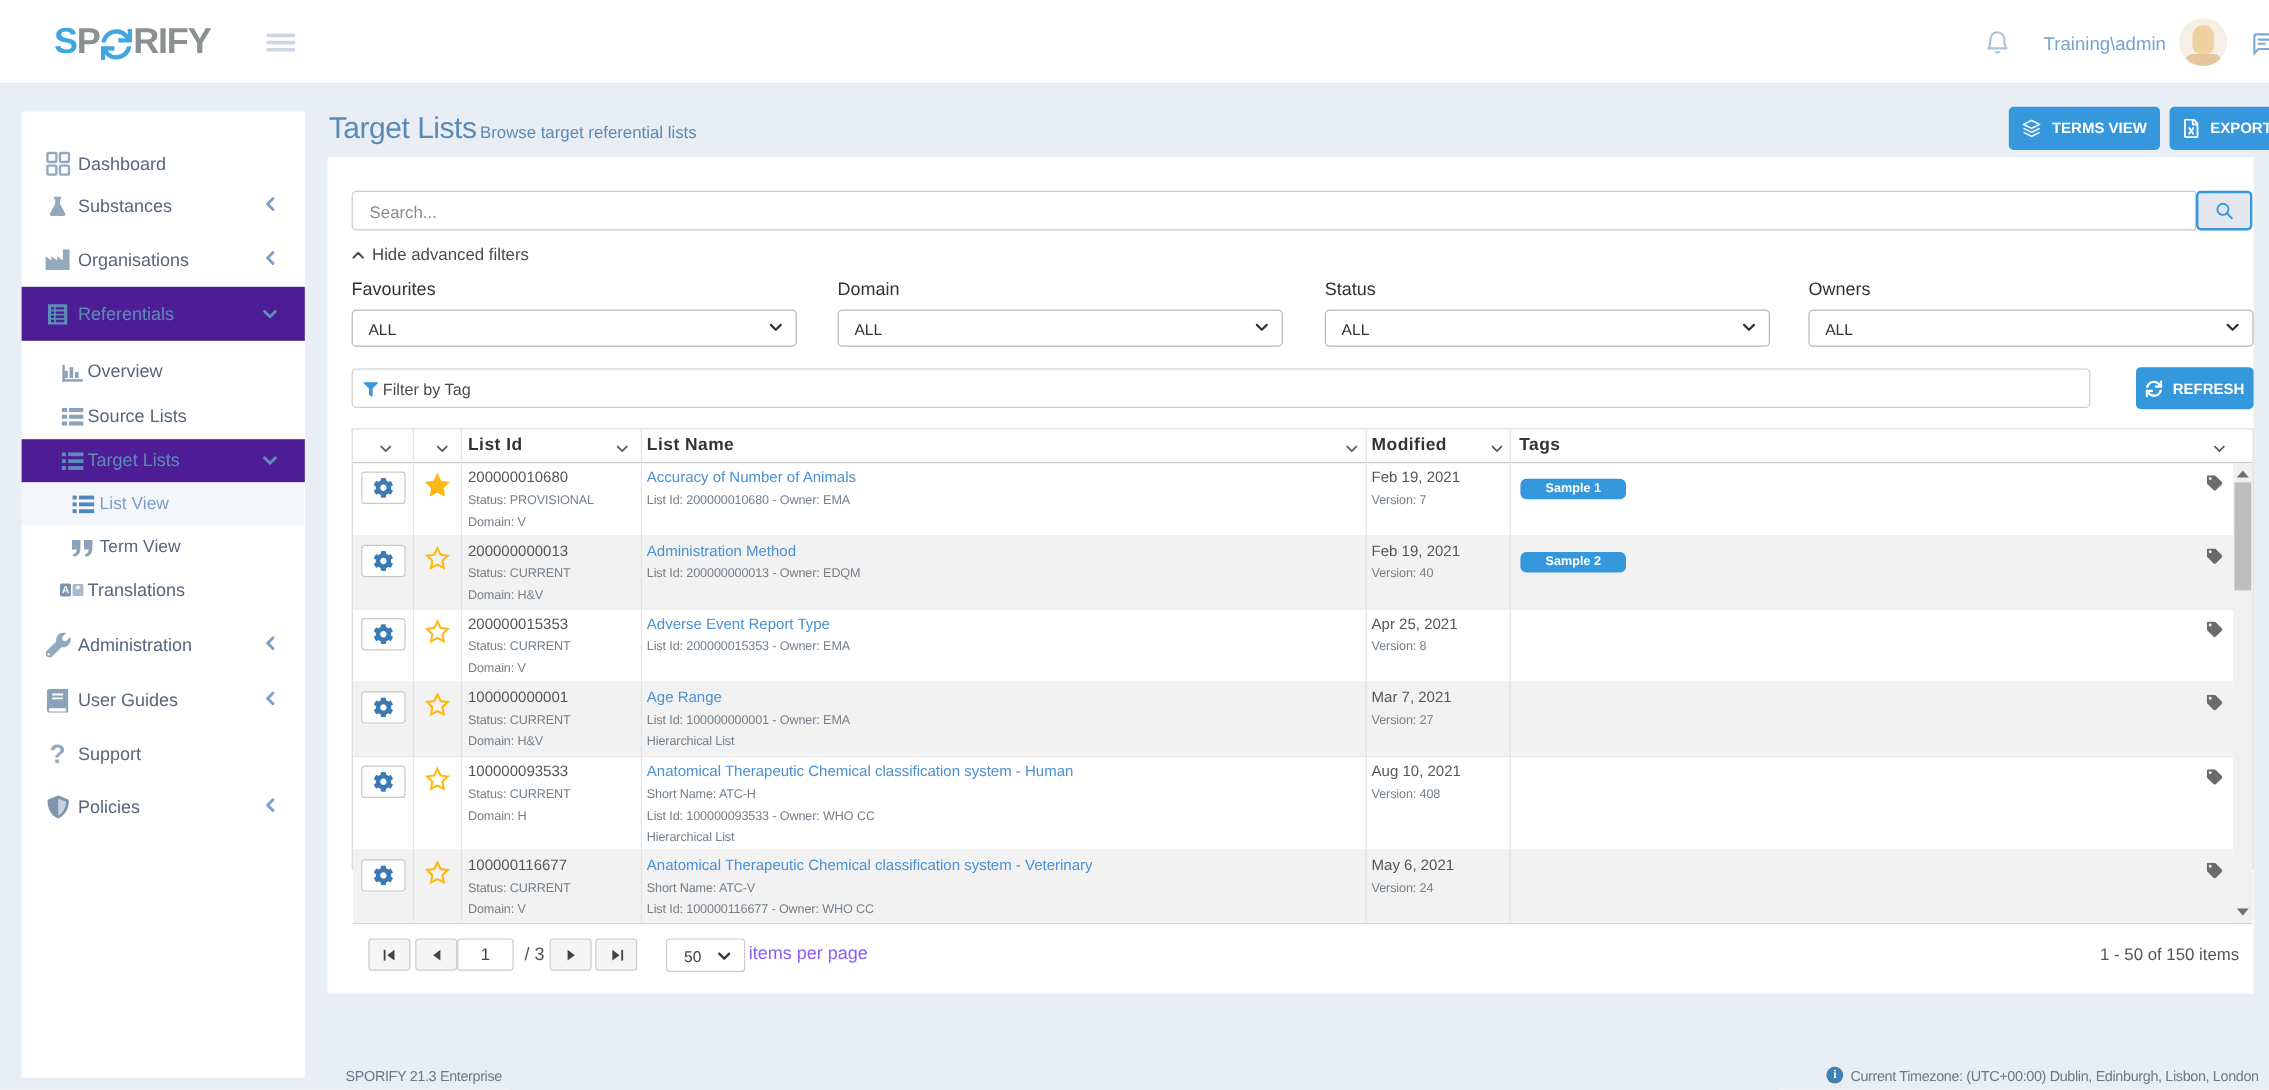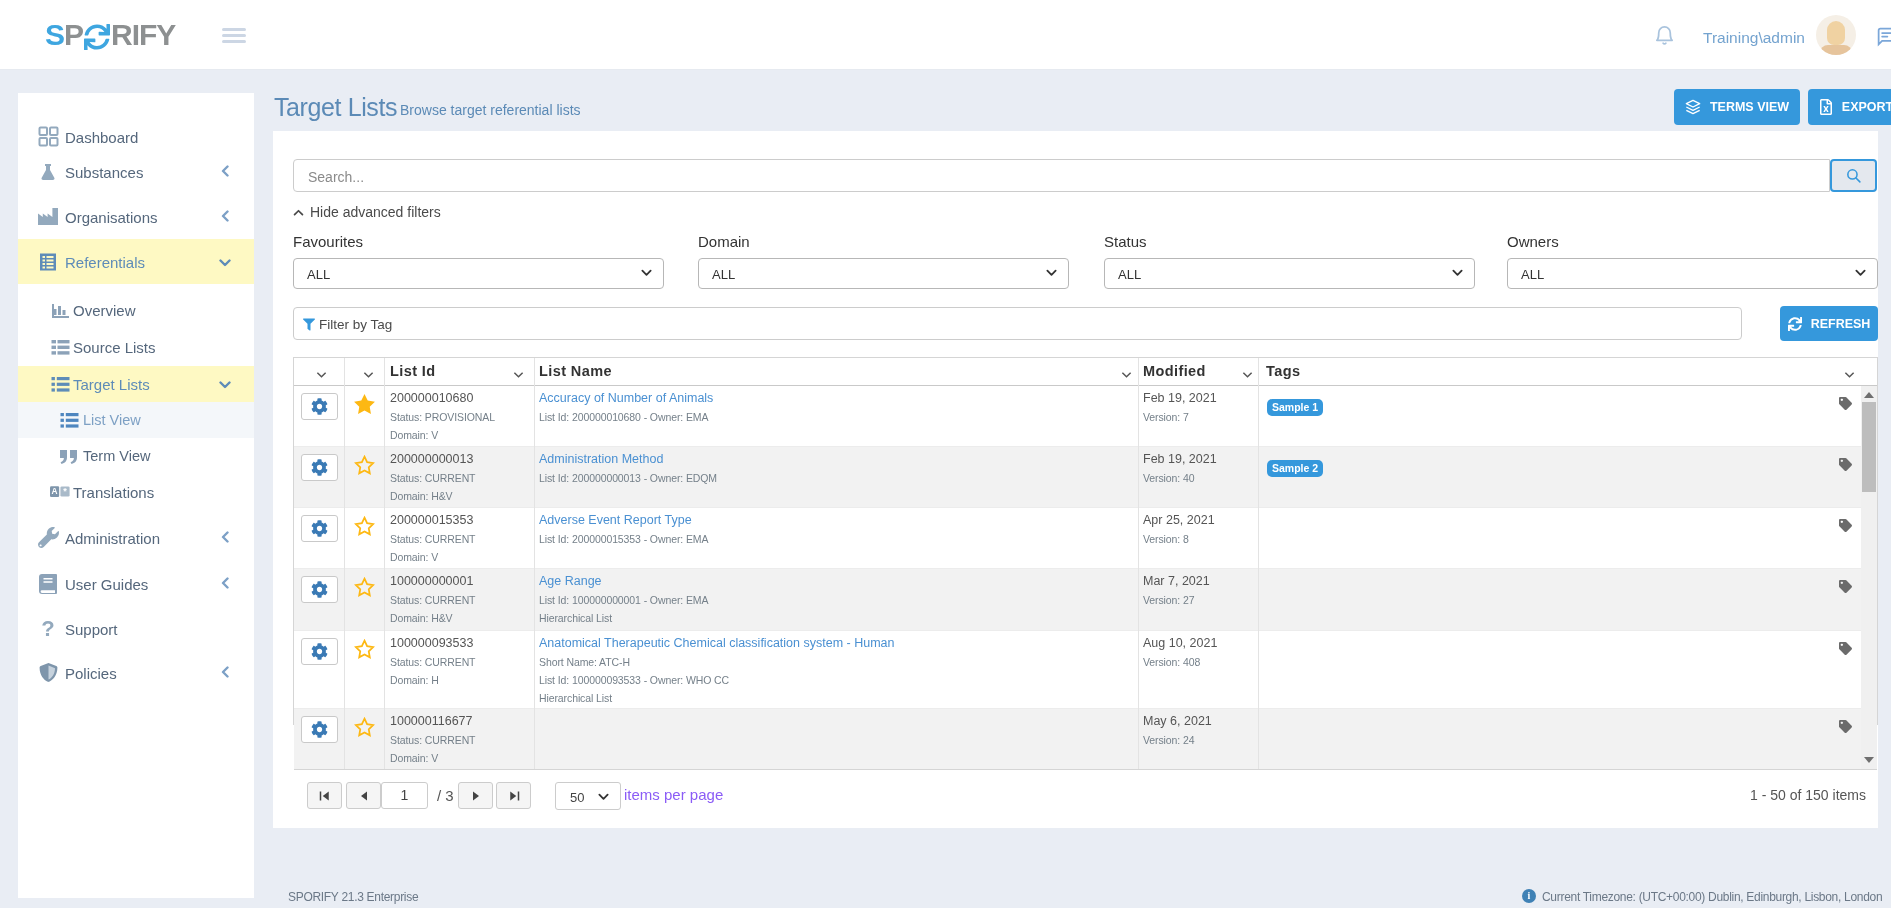--- a/index.html
+++ b/index.html
@@ -28,21 +28,21 @@
 .smi { height:36px; }
 .mi .ic { position:absolute; left:19px; top:50%; transform:translateY(-50%); width:22px; height:22px; display:flex; align-items:center; justify-content:center; }
 .mi .tx { position:absolute; left:47px; top:50%; transform:translateY(-50%); font-size:15px; color:#55677c; white-space:nowrap; }
 .smi .ic { position:absolute; left:32px; top:50%; transform:translateY(-50%); width:20px; height:20px; display:flex; align-items:center; justify-content:center; }
 .smi .ic2 { left:41px; }
 .smi .tx { position:absolute; left:55px; top:50%; transform:translateY(-50%); font-size:15px; color:#55677c; white-space:nowrap; }
 .smi .tx2 { left:65px; font-size:14.5px; }
 .chL { position:absolute; left:203px; top:50%; transform:translateY(-50%); }
 .chD { position:absolute; left:201px; top:50%; transform:translateY(-50%); }
 .bt { color:#5e8cb8 !important; }
-.hl { background:#fef9c3; }
+.hl { background:#4c1d95; }
 .hl2 { background:#f4f7fa; }
 
 
 #title { position:absolute; left:274px; top:93px; font-size:25px; letter-spacing:-0.4px; color:#5b8ab6; }
 #subtitle { position:absolute; left:400px; top:102px; font-size:14px; color:#5b8ab6; }
 .btn { position:absolute; background:#3598dc; color:#fff; font-weight:bold; font-size:12.5px; display:flex; align-items:center; justify-content:center; border-radius:4px; gap:9px; }
 #btn-terms { left:1674px; top:89px; width:126px; height:36px; }
 #btn-export { left:1808px; top:89px; width:96px; height:36px; }
 
 #panel { position:absolute; left:273px; top:131px; width:1605px; height:697px; background:#fff; }
@@ -70,21 +70,21 @@
 .row.alt { background:#f2f2f2; }
 .gearbtn { position:absolute; left:7px; top:7px; width:37px; height:27px; background:#fff; border:1px solid #c9c9c9; border-radius:3px; display:flex; align-items:center; justify-content:center; }
 .star { position:absolute; left:60px; top:8px; }
 .c-id { position:absolute; left:96px; top:2px; }
 .c-name { position:absolute; left:245px; top:2px; }
 .c-mod { position:absolute; left:849px; top:2px; }
 .c-tags { position:absolute; left:973px; top:11px; }
 .t1 { font-size:12.5px; color:#555; line-height:20px; }
 .t2 { font-size:10.5px; letter-spacing:-0.1px; color:#75808a; line-height:18px; }
 .lnk { font-size:12.5px; color:#4a90d2; line-height:20px; }
-.chip { display:inline-block; background:#3598dc; color:#fff; font-size:10.5px; font-weight:bold; border-radius:5px; padding:2px 5px 3px; }
+.chip { display:inline-block; background:#3598dc; color:#fff; font-size:10.5px; font-weight:bold; border-radius:5px; padding:2px 21px 3px; }
 .tagic { position:absolute; left:1545px; top:10px; }
 #sbar { position:absolute; right:0px; top:28px; width:16px; height:383px; background:#f0f0f0; }
 #sbar .thumb { position:absolute; left:1px; top:16px; width:14px; height:90px; background:#bdbdbd; }
 #sbar .ar { position:absolute; left:3px; width:0; height:0; border-left:5px solid transparent; border-right:5px solid transparent; }
 #pager { position:absolute; left:0; top:411px; width:1583px; height:45px; border-top:1px solid #d5d5d5; background:#fff; }
 .pbtn { position:absolute; top:12px; width:35px; height:27px; background:#f5f5f5; border:1px solid #ccc; border-radius:3px; display:flex; align-items:center; justify-content:center; }
 #pgin { position:absolute; left:87px; top:12px; width:47px; height:27px; border:1px solid #ccc; border-radius:3px; font-size:14px; color:#444; text-align:center; line-height:25px; background:#fff; }
 #slash3 { position:absolute; left:143px; top:17px; font-size:15px; color:#555; }
 #pgsel { position:absolute; left:261px; top:12px; width:66px; height:28px; border:1px solid #ccc; border-radius:3px; background:#fff; font-size:14px; color:#444; }
 #pgsel b { position:absolute; left:14px; top:7px; font-weight:normal; font-size:13px; }
@@ -534,20 +534,25 @@
           </svg>
         </div>
       <span class="star"><svg width="21" height="20" viewBox="0 0 24 23" fill="none" stroke="#fdb813" stroke-width="2">
             <path d="M12 2 l3 6.3 6.9 1 -5 4.9 1.2 6.9 -6.1-3.2 -6.1 3.2 1.2-6.9 -5-4.9 6.9-1 z"></path>
           </svg></span>
       <div class="c-id">
           <div class="t1">100000116677</div>
           <div class="t2">Status: CURRENT</div>
           <div class="t2">Domain: V</div>
         </div>
+      <div class="c-name">
+          <div class="lnk">Anatomical Therapeutic Chemical classification system - Veterinary</div>
+          <div class="t2">Short Name: ATC-V</div>
+          <div class="t2">List Id: 100000116677 - Owner: WHO CC</div>
+        </div>
       <div class="c-mod">
           <div class="t1">May 6, 2021</div>
           <div class="t2">Version: 24</div>
         </div>
       <span class="tagic"><svg width="13" height="13" viewBox="0 0 512 512" fill="#6b6b6b">
             <path d="M0 252.118V48C0 21.49 21.49 0 48 0h204.118a48 48 0 0 1 33.941 14.059l211.882 211.882c18.745 18.745 18.745 49.137 0 67.882L293.823 497.941c-18.745 18.745-49.137 18.745-67.882 0L14.059 286.059A48 48 0 0 1 0 252.118zM112 64c-26.51 0-48 21.49-48 48s21.49 48 48 48 48-21.49 48-48-21.49-48-48-48z"></path>
           </svg></span>
     </div>
     <span class="vline" style="left:50px;top:0;height:383px"></span>
     <span class="vline" style="left:90px;top:0;height:383px"></span>

